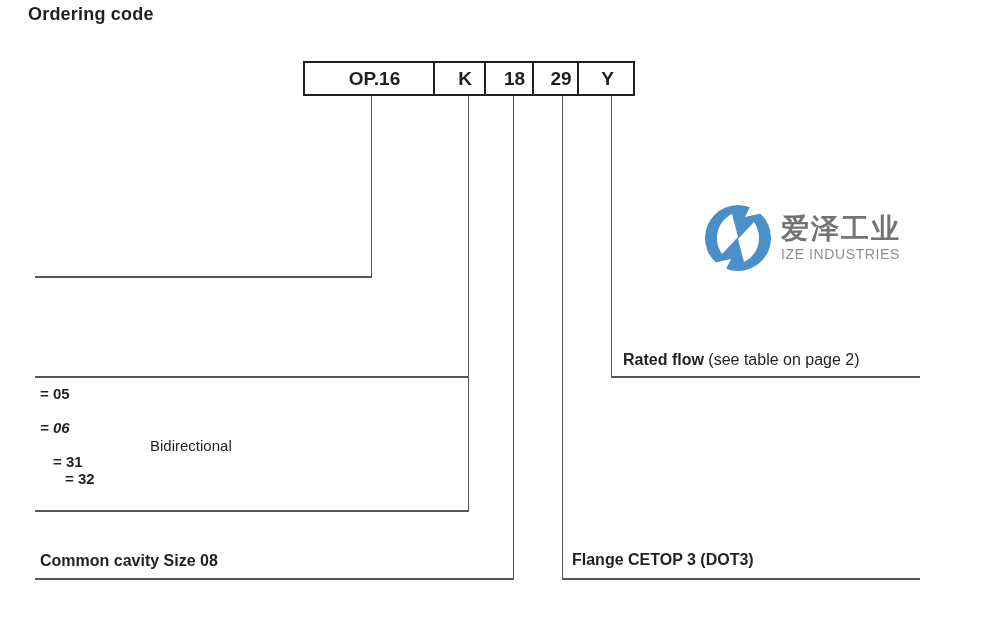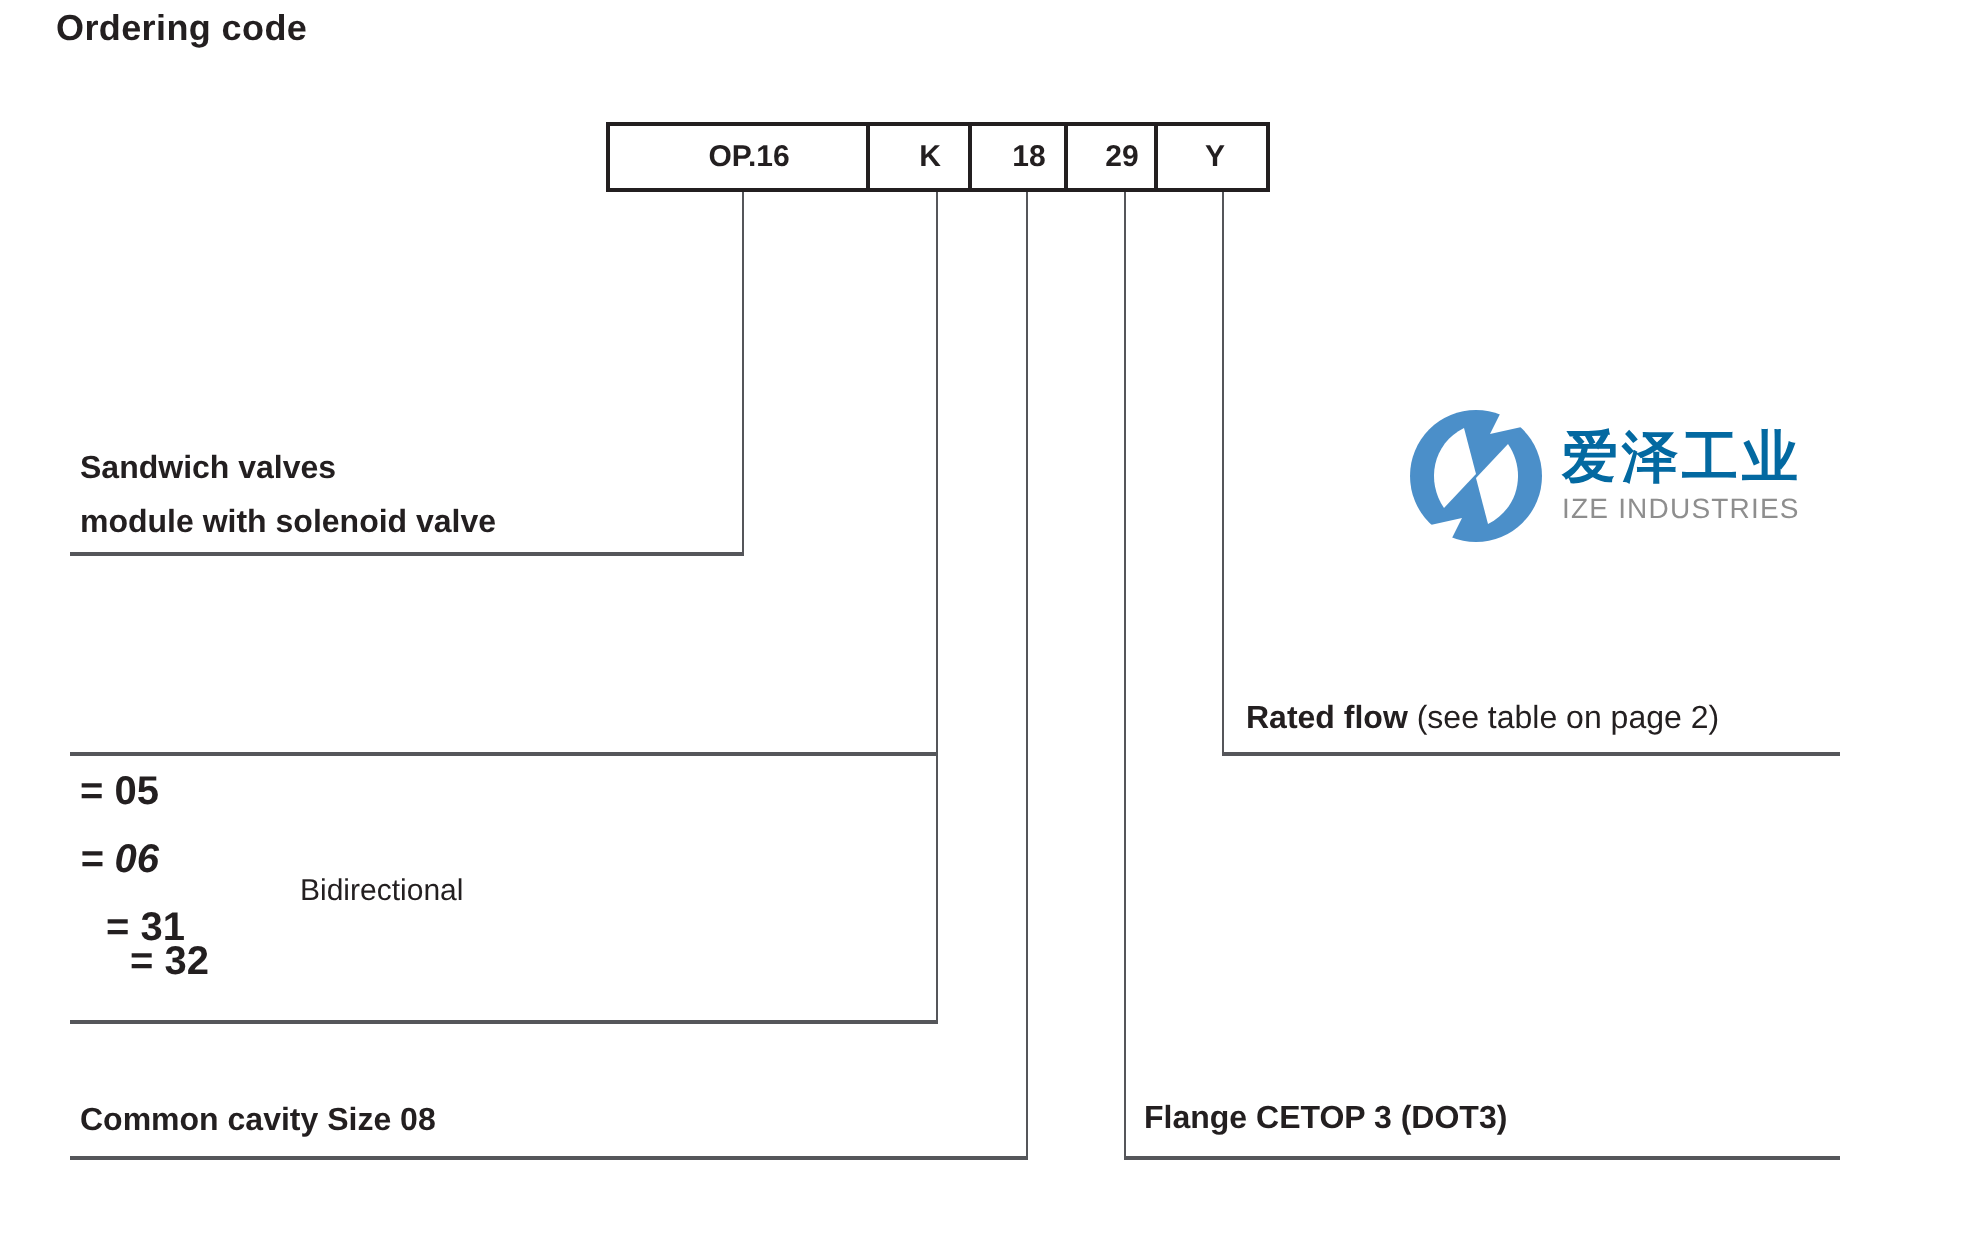--- a/index.html
+++ b/index.html
@@ -24,21 +24,21 @@
   .code-box{
     left:303px;top:61px;
     width:332px;height:35px;
     border:2px solid var(--ink,#231f20);
     box-sizing:border-box;
     display:flex;align-items:stretch;
     background:#fff;
   }
   .code-cell{
     display:flex;align-items:center;justify-content:center;
-    font-size:15px;font-weight:bold;
+    font-size:19px;font-weight:bold;
     box-sizing:border-box;
     border-right:2px solid var(--ink,#231f20);
     padding-left:11px;
   }
   .code-cell:last-child{border-right:none;}
   .cw-0{width:130px;} .cw-1{width:51px;} .cw-2{width:48px;} .cw-3{width:45px;} .cw-4{width:46px;}
 
   
   .vline{width:1px;background:var(--line,#55565a);}
   .hline{height:2px;background:var(--line,#55565a);}
@@ -58,29 +58,29 @@
 
   
   .lbl{font-size:16px;font-weight:bold;white-space:nowrap;}
   .lbl .note{font-weight:normal;}
   .lbl-sandwich{left:40px;top:221px;line-height:27px;}
   .lbl-cartridge{left:40px;top:349px;}
   .lbl-cavity{left:40px;top:552px;}
   .lbl-flange{left:572px;top:551px;}
   .lbl-rated{left:623px;top:351px;}
 
-  .opt{font-size:20px;font-weight:bold;white-space:nowrap;left:40px;}
+  .opt{font-size:15px;font-weight:bold;white-space:nowrap;left:40px;}
   .opt-0{top:385px;} .opt-1{top:419px;font-style:italic;} .opt-2{top:453px;margin-left:13px;} .opt-3{top:470px;margin-left:25px;}
   .opt-note{left:150px;top:437px;font-size:15px;font-weight:normal;}
 
   
   .logo{left:703px;top:203px;width:215px;height:70px;display:flex;align-items:center;}
   .logo-mark{width:70px;height:70px;flex:0 0 70px;}
   .logo-text{margin-left:8px;display:flex;flex-direction:column;justify-content:center;}
-  .logo-cn{font-size:28px;font-weight:bold;color:#0369a1;line-height:1.1;letter-spacing:2px;white-space:nowrap;}
+  .logo-cn{font-size:28px;font-weight:bold;color:#737373;line-height:1.1;letter-spacing:2px;white-space:nowrap;}
   .logo-en{font-size:14px;color:#8e8e8e;letter-spacing:0.6px;margin-top:2px;white-space:nowrap;}
 </style>
 </head>
 <body>
 
 <div id="page" style="--ink: #231f20; --line: #55565a;">
 
   <div class="abs page-title">Ordering code</div>
 
   <div class="abs code-box">
@@ -97,24 +97,20 @@
   <div class="abs vline vl-29"></div>
   <div class="abs vline vl-y"></div>
 
   <div class="abs hline hl-sandwich"></div>
   <div class="abs hline hl-cartridge"></div>
   <div class="abs hline hl-cart-bot"></div>
   <div class="abs hline hl-cavity"></div>
   <div class="abs hline hl-flange"></div>
   <div class="abs hline hl-rated"></div>
 
-  <div class="abs lbl lbl-sandwich">
-    <div>Sandwich valves</div>
-    <div>module with solenoid valve</div>
-  </div>
 
   <div class="abs opt opt-0">= 05</div>
   <div class="abs opt opt-1">= 06</div>
   <div class="abs opt opt-2">= 31</div>
   <div class="abs opt opt-3">= 32</div>
   <div class="abs opt-note">Bidirectional</div>
 
   <div class="abs lbl lbl-cavity">Common cavity Size 08</div>
 
   <div class="abs lbl lbl-flange">Flange CETOP 3 (DOT3)</div>

